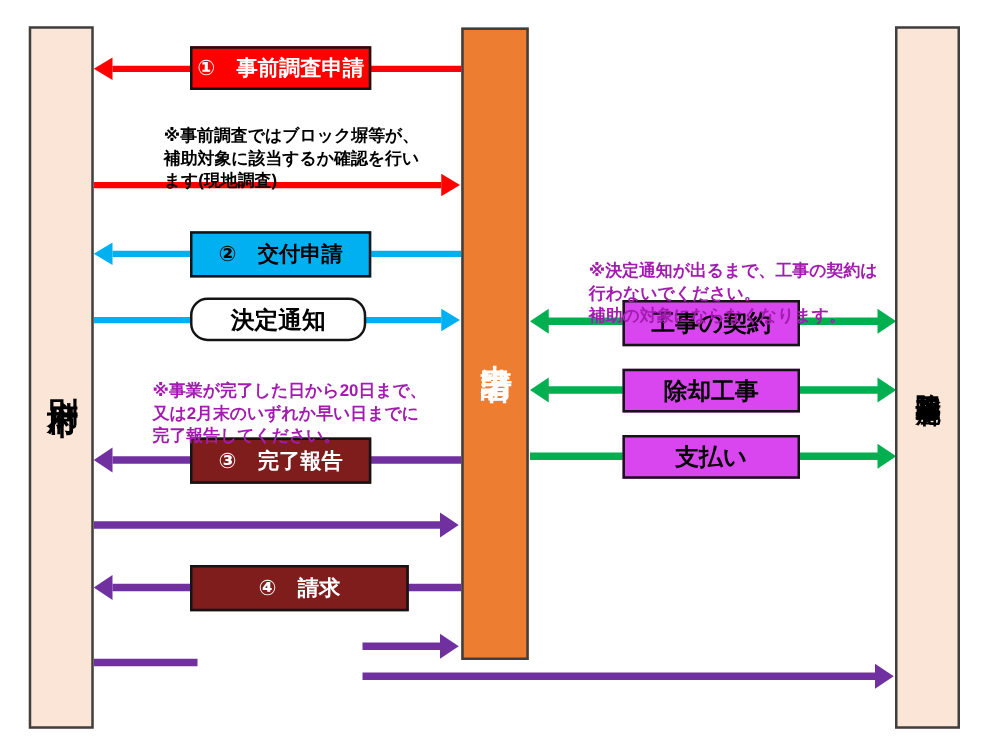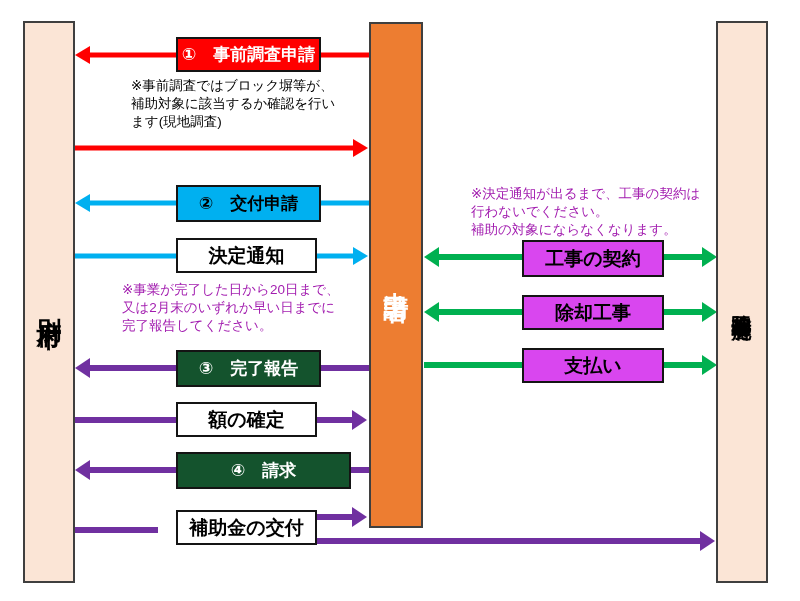--- a/index.html
+++ b/index.html
@@ -22,29 +22,29 @@
   .col-peach  { background:#fbe5d6; }
   .col-orange { background:#ed7d31; }
   .vlabel { writing-mode:vertical-rl; text-orientation:upright;
             font-weight:bold; line-height:1; letter-spacing:3px; color:#000; }
   .vlabel-lg { font-size:25px; }
   .vlabel-sm { font-size:20px; letter-spacing:1px; }
   .vlabel-white { color:#ffffff; }
 
   .step { position:absolute; z-index:3; border:2px solid #141414;
           display:flex; align-items:center; justify-content:center;
-          font-weight:bold; text-align:left; white-space:nowrap;margin-left:24px; }
+          font-weight:bold; text-align:left; white-space:nowrap; }
   .step-red      { background:#ff0000; color:#ffffff; font-size:17px; }
   .step-cyan     { background:#00b0f0; color:#000000; font-size:17px; }
-  .step-purple   { background:#14532d; color:#ffffff; font-size:17px; }
+  .step-purple   { background:#7f1d1d; color:#ffffff; font-size:17px; }
   .step-white    { background:#ffffff; color:#000000; font-size:19px; }
   .step-white-sm { background:#d946ef; color:#000000; font-size:19px;font-family:Liberation Serif, serif; }
 
   .note { position:absolute; z-index:3; white-space:pre-line;
-          font-size:13.5px; line-height:18px; font-weight:normal; }
+          font-size:13.5px; line-height:18px; font-weight:bold;margin-top:23px; }
   .note-black { color:#000000; }
   .note-red   { color:#a21caf; }
 </style>
 </head>
 <body>
 
 <div class="canvas">
 
   <svg class="arrows" width="800" height="601" viewBox="0 0 800 601">
 
@@ -114,25 +114,23 @@
   </div>
   <div class="col col-orange" style="left:369px; top:22px; width:54px; height:506px;">
     <div class="vlabel vlabel-lg vlabel-white">申請者</div>
   </div>
   <div class="col col-peach" style="left:716px; top:21px; width:52px; height:562px;">
     <div class="vlabel vlabel-sm">除却工事施工者</div>
   </div>
 
   <div class="step step-red" style="left:152px; top:37px; width:145px; height:35px;">①　事前調査申請</div>
   <div class="step step-cyan" style="left:152px; top:185px; width:145px; height:37px;">②　交付申請</div>
-  <div class="step step-white" style="left:152px; top:238px; width:141px; height:35px;">決定通知</div>
+  <div class="step step-white" style="left:152px; top:238px; width:141px; height:35px;border-radius:14px;">決定通知</div>
   <div class="step step-purple" style="left:152px; top:350px; width:145px; height:37px;">③　完了報告</div>
-  <div class="step step-white" style="left:152px; top:402px; width:141px; height:35px;">額の確定</div>
   <div class="step step-purple" style="left:152px; top:452px; width:175px; height:37px;">④　請求</div>
-  <div class="step step-white" style="left:152px; top:510px; width:141px; height:35px;">補助金の交付</div>
 
   <div class="step step-white-sm" style="left:498px; top:240px; width:142px; height:37px;">工事の契約</div>
   <div class="step step-white-sm" style="left:498px; top:348px; width:142px; height:35px;">支払い</div>
   <div class="step step-white-sm" style="left:498px; top:295px; width:142px; height:35px;">除却工事</div>
 
   <div class="note note-black" style="left:131px; top:77px;">※事前調査ではブロック塀等が、
 補助対象に該当するか確認を行い
 ます(現地調査)</div>
   <div class="note note-red" style="left:471px; top:185px;">※決定通知が出るまで、工事の契約は
 行わないでください。

